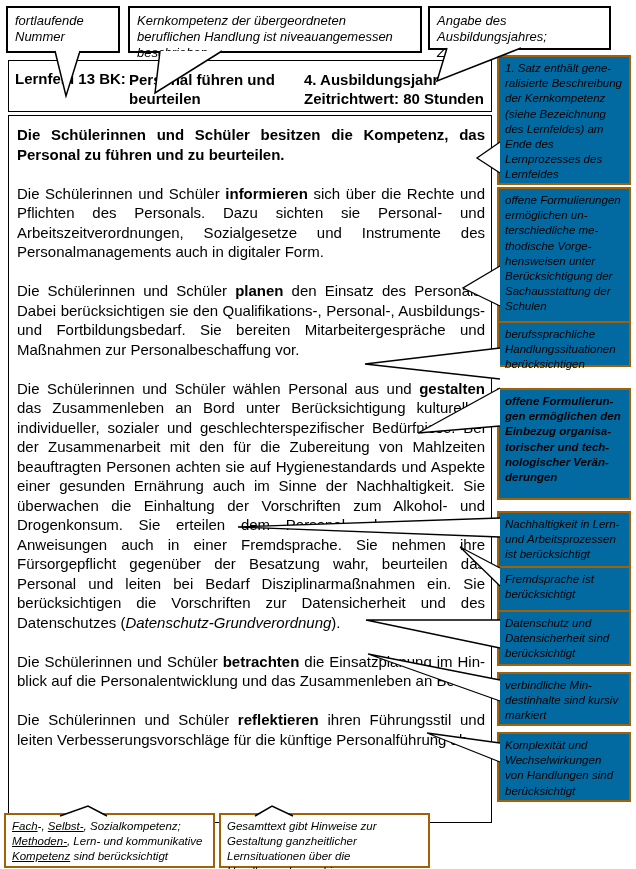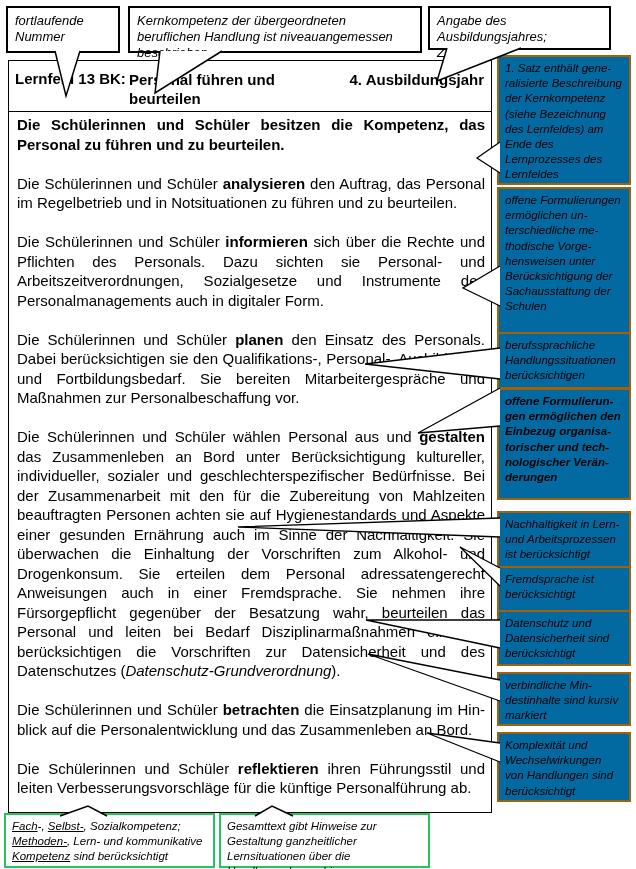--- a/index.html
+++ b/index.html
@@ -34,33 +34,33 @@
     background: #0369a1;
     font-style: italic;
     font-size: 11.5px;
     line-height: 15.2px;
     padding: 4px 6px;
     z-index: 10;
     hyphens: manual;
   }
   .a1 { top: 55px;  height: 130px; }
   .a2 { top: 187px; height: 160px; }
-  .a3 { top: 332px; height: 57px; }
+  .a3 { top: 321px; height: 46px; }
   .a4 { top: 388px; height: 112px; font-weight: bold; }
   .a5 { top: 511px; height: 69px; }
   .a6 { top: 566px; height: 46px; }
   .a7 { top: 610px; height: 56px; }
   .a8 { top: 672px; height: 54px; }
   .a9 { top: 732px; height: 70px; }
   
   .bb {
     position: absolute;
     top: 813px;
     height: 55px;
-    border: 2px solid #22c55e;
+    border: 2px solid #a16207;
     background: #fff;
     font-style: italic;
     font-size: 11.5px;
     line-height: 15px;
     padding: 4px 6px;
     z-index: 10;
     hyphens: manual;
   }
   .bbl { left: 4px;   width: 211px; }
   .bbr { left: 219px; width: 211px; }
@@ -73,21 +73,21 @@
     z-index: 2;
     font-weight: bold;
     font-size: 15px;
   }
   .hb-label { position: absolute; left: 6px;  top: 9px; white-space: nowrap; }
   .hb-title { position: absolute; left: 120px; top: 9px; width: 170px; line-height: 19px; }
   .hb-right { position: absolute; right: 7px; top: 9px; line-height: 19px; text-align: left; }
   
   .main-box {
     position: absolute;
-    left: 8px; top: 105px; width: 484px; height: 708px;
+    left: 8px; top: 115px; width: 484px; height: 708px;
     border: 1px solid #000;
     background: #fff;
     z-index: 1;
     padding: 9px 6px 0 8px;
     font-size: 15px;
     line-height: 19.5px;
     text-align: justify;
     hyphens: manual;
   }
   .main-box p { margin: 0 0 19.5px 0; }
@@ -108,26 +108,26 @@
 
 <div class="co co1">fortlaufende Nummer</div>
 <div class="co co2">Kernkompetenz der übergeordneten beruflichen Handlung ist niveauangemessen beschrieben</div>
 <div class="co co3">Angabe des Ausbildungsjahres; Zeitrichtwert</div>
 
 <div class="header-box">
   <span class="hb-label">Lernfeld 13 BK:</span>
   <span class="hb-title">Personal führen und beurteilen</span>
   <span class="hb-right">
     <span>4. Ausbildungsjahr</span><br>
+    <span>Zeitrichtwert: 80 Stunden</span>
   </span>
 </div>
 
 <div class="main-box">
   <p><span class="b">Die Schülerinnen und Schüler besitzen die Kompetenz, das Perso­nal zu führen und zu beurteilen.</span></p>
-  <p><span>Die Schülerinnen und Schüler </span><span class="b">analysieren</span><span> den Auftrag, das Personal im Regelbetrieb und in Notsituationen zu führen und zu beurteilen.</span></p>
   <p><span>Die Schülerinnen und Schüler </span><span class="b">informieren</span><span> sich über die Rechte und Pflichten des Personals. Dazu sichten sie Personal- und Arbeitszeitver­ordnungen, Sozialgesetze und Instrumente des Personalmanagements auch in digitaler Form.</span></p>
   <p><span>Die Schülerinnen und Schüler </span><span class="b">planen</span><span> den Einsatz des Personals. Dabei berücksichtigen sie den Qualifikations-, Personal-, Ausbildungs- und Fortbildungsbedarf. Sie bereiten Mitarbeitergespräche und Maßnahmen zur Personalbeschaffung vor.</span></p>
   <p><span>Die Schülerinnen und Schüler wählen Personal aus und </span><span class="b">gestalten</span><span> das Zusammenleben an Bord unter Berücksichtigung kultureller, individuel­ler, sozialer und geschlechterspezifischer Bedürfnisse. Bei der Zusam­menarbeit mit den für die Zubereitung von Mahlzeiten beauftragten Per­sonen achten sie auf Hygienestandards und Aspekte einer gesunden Ernährung auch im Sinne der Nachhaltigkeit. Sie überwachen die Ein­haltung der Vorschriften zum Alkohol- und Drogenkonsum. Sie erteilen dem Personal adressatengerecht Anweisungen auch in einer Fremd­sprache. Sie nehmen ihre Fürsorgepflicht gegenüber der Besatzung wahr, beurteilen das Personal und leiten bei Bedarf Disziplinarmaßnah­men ein. Sie berücksichtigen die Vorschriften zur Datensicherheit und des Datenschutzes (</span><span class="i">Datenschutz-Grundverordnung</span><span>).</span></p>
   <p><span>Die Schülerinnen und Schüler </span><span class="b">betrachten</span><span> die Einsatzplanung im Hin­blick auf die Personalentwicklung und das Zusammenleben an Bord.</span></p>
   <p><span>Die Schülerinnen und Schüler </span><span class="b">reflektieren</span><span> ihren Führungsstil und leiten Verbesserungsvorschläge für die künftige Personalführung ab.</span></p>
 </div>
 
 <div class="anno a1">1. Satz enthält gene­ralisierte Beschrei­bung der Kernkom­petenz (siehe Be­zeichnung des Lern­feldes) am Ende des Lernprozesses des Lernfeldes</div>
 <div class="anno a2">offene Formulierun­gen ermöglichen un­terschiedliche me­thodische Vorge­hensweisen unter Berücksichtigung der Sachausstattung der Schulen</div>
 <div class="anno a3">berufssprachliche Handlungssituatio­nen berücksichtigen</div>

